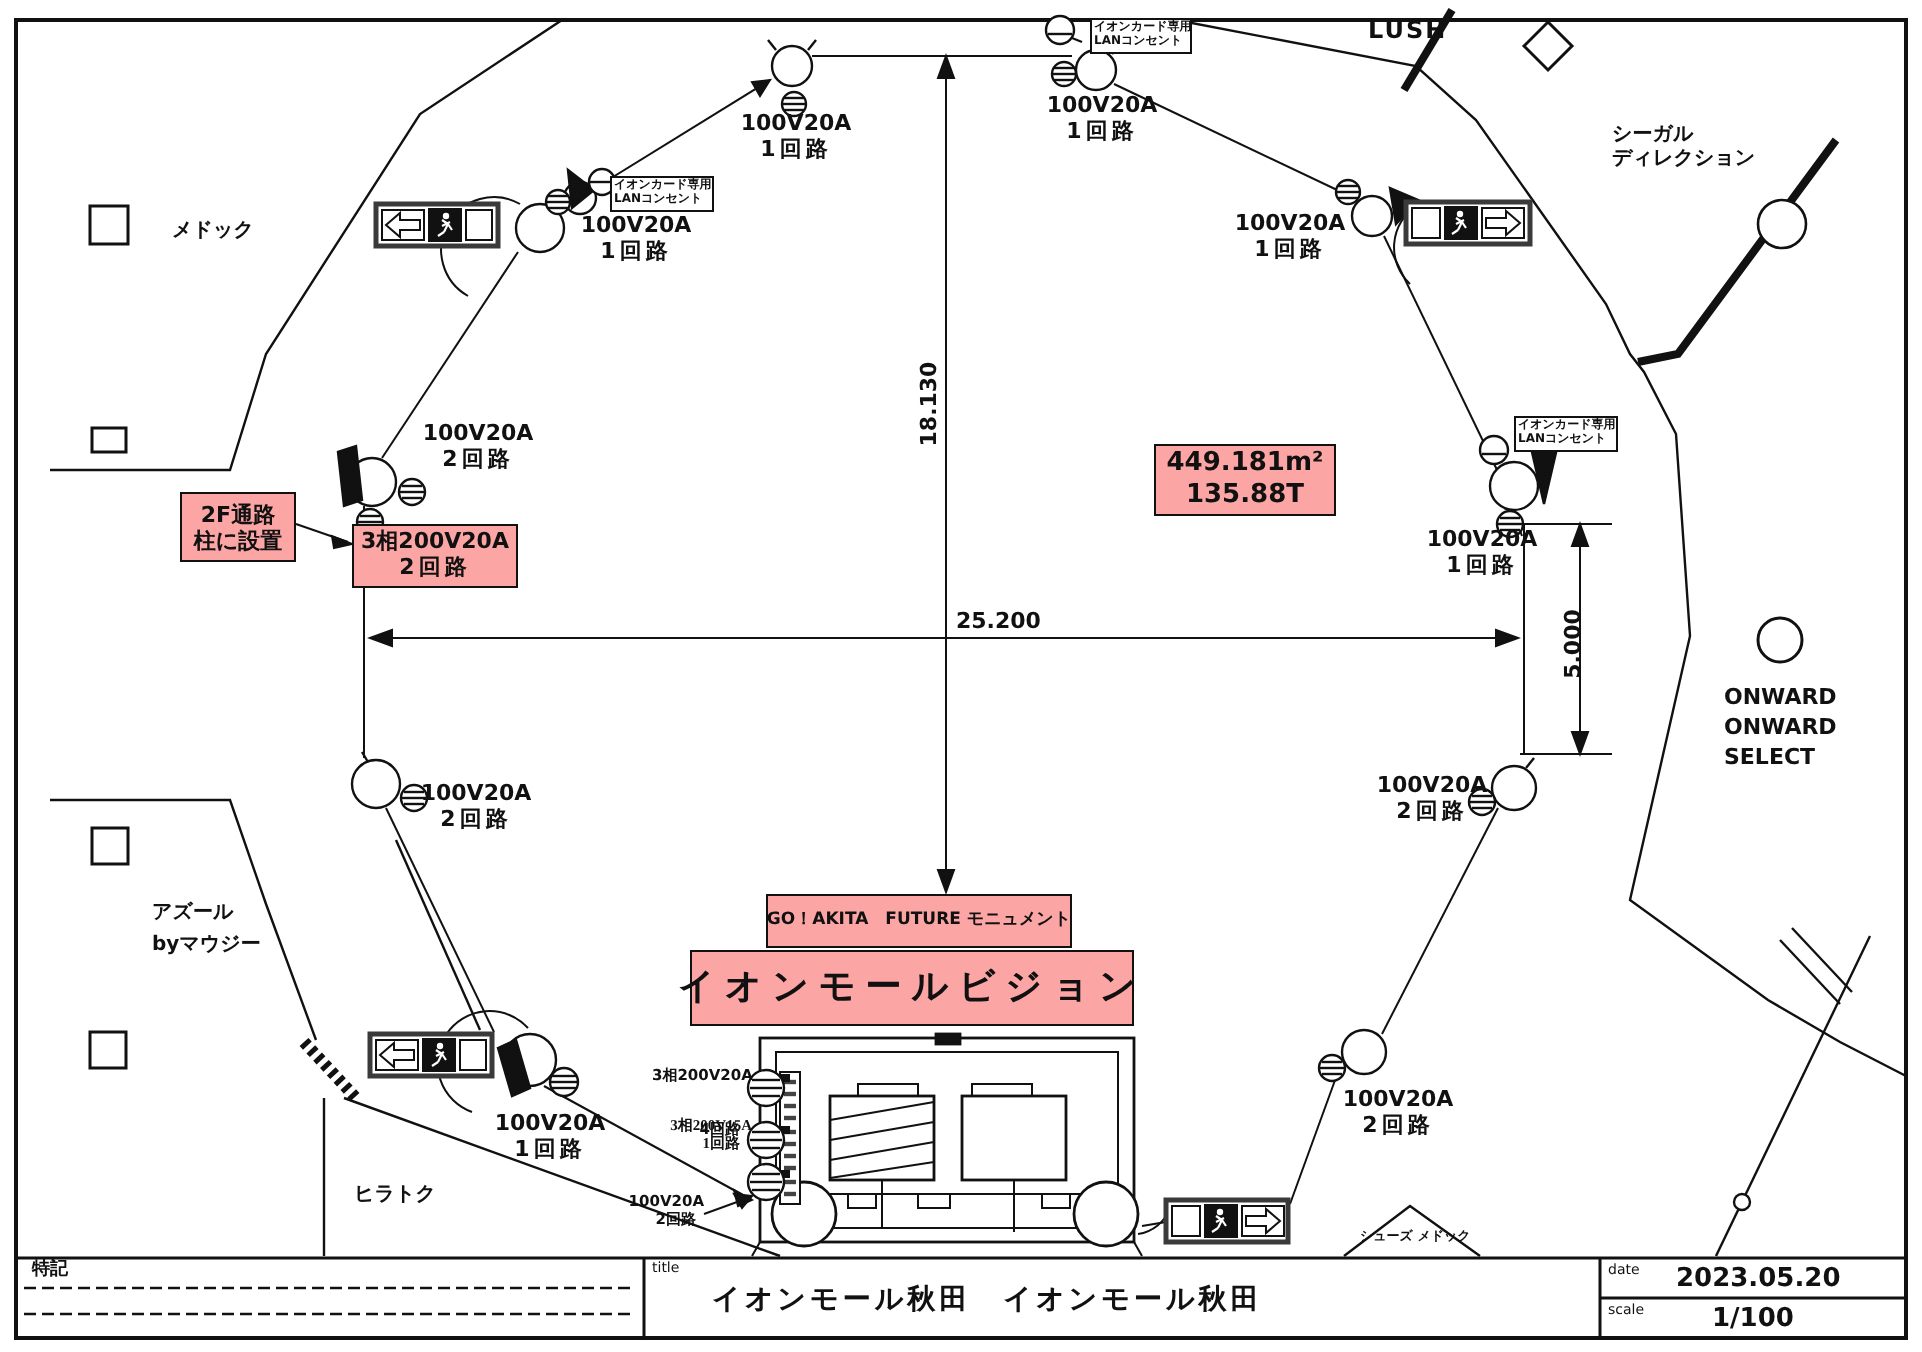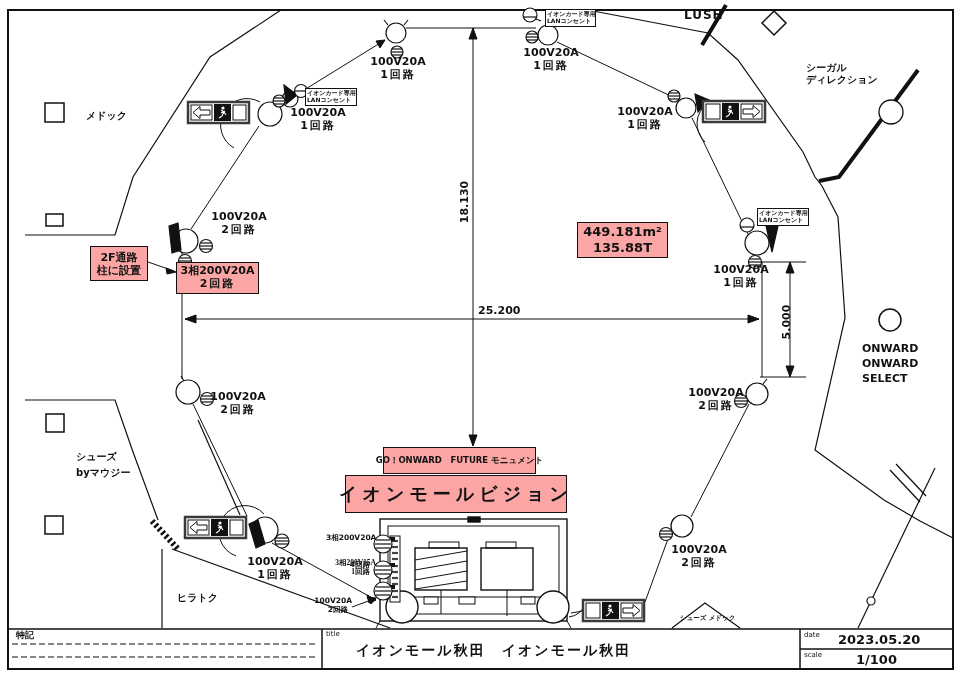--- a/index.html
+++ b/index.html
@@ -334,21 +334,21 @@
 <div class="lbl fs10" style="left:806px;top:62px;">
   <div>シーガル</div>
   <div>ディレクション</div>
 </div>
 <div class="lbl fs11" style="left:862px;top:342px;line-height:1.35;">
   <div>ONWARD</div>
   <div>ONWARD</div>
   <div>SELECT</div>
 </div>
 <div class="lbl fs10" style="left:76px;top:449px;line-height:1.6;">
-  <div>シューズ</div>
+  <div>アズール</div>
   <div>byマウジー</div>
 </div>
 <div class="lbl fs10" style="left:177px;top:592px;">ヒラトク</div>
 <div class="lbl fs65" style="left:680px;top:615px;">シューズ メドック</div>
 
 <div class="lbl fs11 ctr two" style="left:283px;top:106px;width:70px;">
   <div>100V20A</div>
       <div class="sp2">1回路</div>
 </div>
 <div class="lbl fs11 ctr two" style="left:363px;top:55px;width:70px;">
@@ -420,21 +420,21 @@
 </div>
 <div class="lbl fs6 box1" style="left:545px;top:9px;width:47px;line-height:1.15;padding:1px 1px;font-weight:bold;">
   <div>イオンカード専用</div>
       <div>LANコンセント</div>
 </div>
 <div class="lbl fs6 box1" style="left:757px;top:208px;width:48px;line-height:1.15;padding:1px 1px;font-weight:bold;">
   <div>イオンカード専用</div>
       <div>LANコンセント</div>
 </div>
 
-<div class="lbl fs85 box flexc" style="left:383px;top:447px;width:151px;height:25px;">GO！ONWARD　FUTURE モニュメント</div>
+<div class="lbl fs85 box flexc" style="left:383px;top:447px;width:151px;height:25px;">GO！AKITA　FUTURE モニュメント</div>
 <div class="lbl fs18 box flexc sp5" style="left:345px;top:475px;width:220px;height:36px;">イオンモールビジョン</div>
 
 <div class="lbl fs11" style="left:478px;top:304px;">25.200</div>
 <div class="lbl fs11 ctr rot" style="left:440px;top:195px;width:50px;height:14px;">18.130</div>
 <div class="lbl fs11 ctr rot" style="left:762px;top:315px;width:50px;height:14px;">5.000</div>
 
 <div class="lbl fs9" style="left:16px;top:630px;">特記</div>
 <div class="lbl fs7" style="left:326px;top:630px;">title</div>
 <div class="lbl fs14 sp2" style="left:356px;top:642px;">イオンモール秋田　イオンモール秋田</div>
 <div class="lbl fs7" style="left:804px;top:631px;">date</div>

